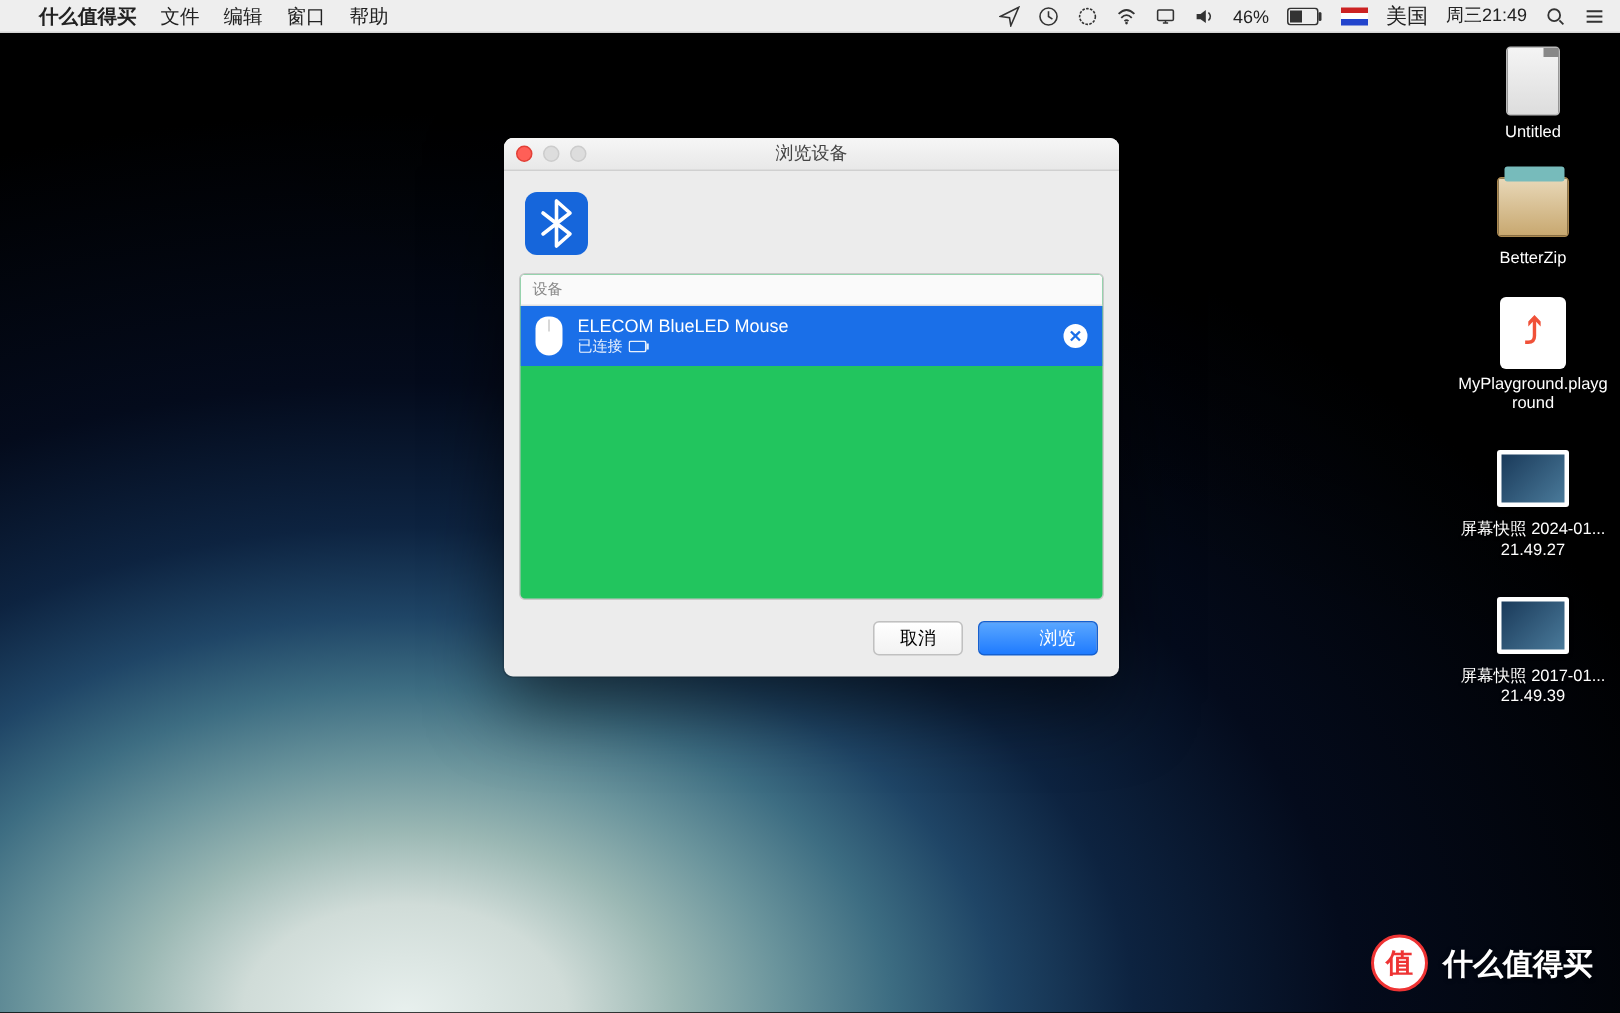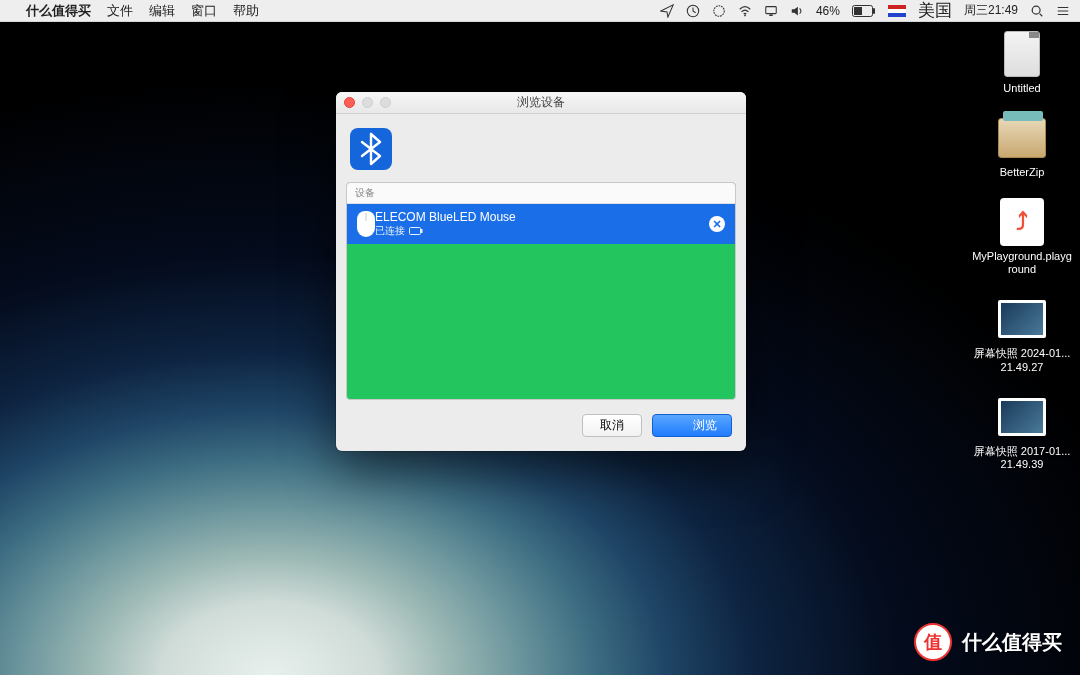--- a/index.html
+++ b/index.html
@@ -55,21 +55,21 @@
 .tdot{ width:11px;height:11px;border-radius:50%;}
 .tred{background:#ff5f57;border:0.5px solid #e24037;}
 .tgrey{background:#ddd;border:0.5px solid #ccc;}
 .titlebar .wtitle{ margin:0 auto; font-size:12px; color:#444;}
 .dlg-body{ padding: 14px 14px 6px; display:flex; gap:12px;}
 .bt-icon{ width:42px;height:42px; flex-shrink:0;}
 .dlg-body h4{ font-size:12px; font-weight:600; margin-bottom:4px;}
 .dlg-body p{ font-size:11px; color:#333; line-height:1.4;}
 .listbox{ margin: 6px 10px 0; border:1px solid #c8c8c8; background:#22c55e; border-radius:4px; height:218px; overflow:hidden;}
 .listhdr{ font-size:10px; color:#888; padding:3px 8px; background:#fafafa; border-bottom:1px solid #e0e0e0;}
-.devrow{ background:#1a6fe8; color:#fff; padding:6px 10px; display:flex; align-items:center; }
+.devrow{ background:#1a6fe8; color:#fff; padding:6px 10px; display:flex; align-items:center; gap:10px;}
 .devrow .mouse-ic{ width:18px;height:26px;background:#fff;border-radius:9px 9px 10px 10px;position:relative;flex-shrink:0;}
 .devrow .mouse-ic::before{content:"";position:absolute;top:2px;left:50%;width:1px;height:8px;background:#ccc;transform:translateX(-50%);}
 .devrow .info{flex:1;}
 .devrow .name{font-size:12px;}
 .devrow .status{font-size:10px;opacity:.9;display:flex;align-items:center;gap:4px;}
 .devrow .rm{width:16px;height:16px;border-radius:50%;background:#fff;color:#1a6fe8;display:flex;align-items:center;justify-content:center;font-size:11px;font-weight:bold;}
 .dlg-footer{ padding:14px 14px 14px; display:flex; justify-content:flex-end; gap:10px;}
 .btn{ min-width:60px; padding:2px 14px; font-size:12px; border-radius:4px; border:1px solid #c0c0c0; background:linear-gradient(#fff,#f2f2f2); cursor:default;}
 .btn.primary{ background:linear-gradient(#5aa7ff,#1f7bff); color:#fff; border-color:#1560d0;padding-left:40px;}
 
@@ -117,21 +117,21 @@
         <path d="M2 6v4h3l4 3V3L5 6Z" fill="#333"></path>
         <path d="M11 5q3 3 0 6" stroke="#333" fill="none" stroke-width="1.2"></path>
       </svg>
     <span style="font-size:12px;">46%</span>
     <svg width="24" height="12" viewBox="0 0 24 12">
         <rect x="0.5" y="0.5" width="20" height="11" rx="2" fill="none" stroke="#333"></rect>
         <rect x="2" y="2" width="8" height="8" fill="#333"></rect>
         <rect x="21" y="3" width="2" height="6" rx="1" fill="#333"></rect>
       </svg>
     <span style="width:18px;height:12px;background:linear-gradient(#c22 33%,#fff 33% 66%,#24c 66%);display:inline-block;"></span>
-    <span style="font-size:17px;">美国</span>
+    <span style="font-size:14px;">美国</span>
     <span style="font-size:12px;">周三21:49</span>
     <svg class="mic" viewBox="0 0 16 16">
         <circle cx="7" cy="7" r="4.5" fill="none" stroke="#333" stroke-width="1.4"></circle>
         <path d="M11 11l3 3" stroke="#333" stroke-width="1.4"></path>
       </svg>
     <svg class="mic" viewBox="0 0 16 16">
         <path d="M2 4h12M2 8h12M2 12h12" stroke="#333" stroke-width="1.4"></path>
       </svg>
   </div>
 </div>

